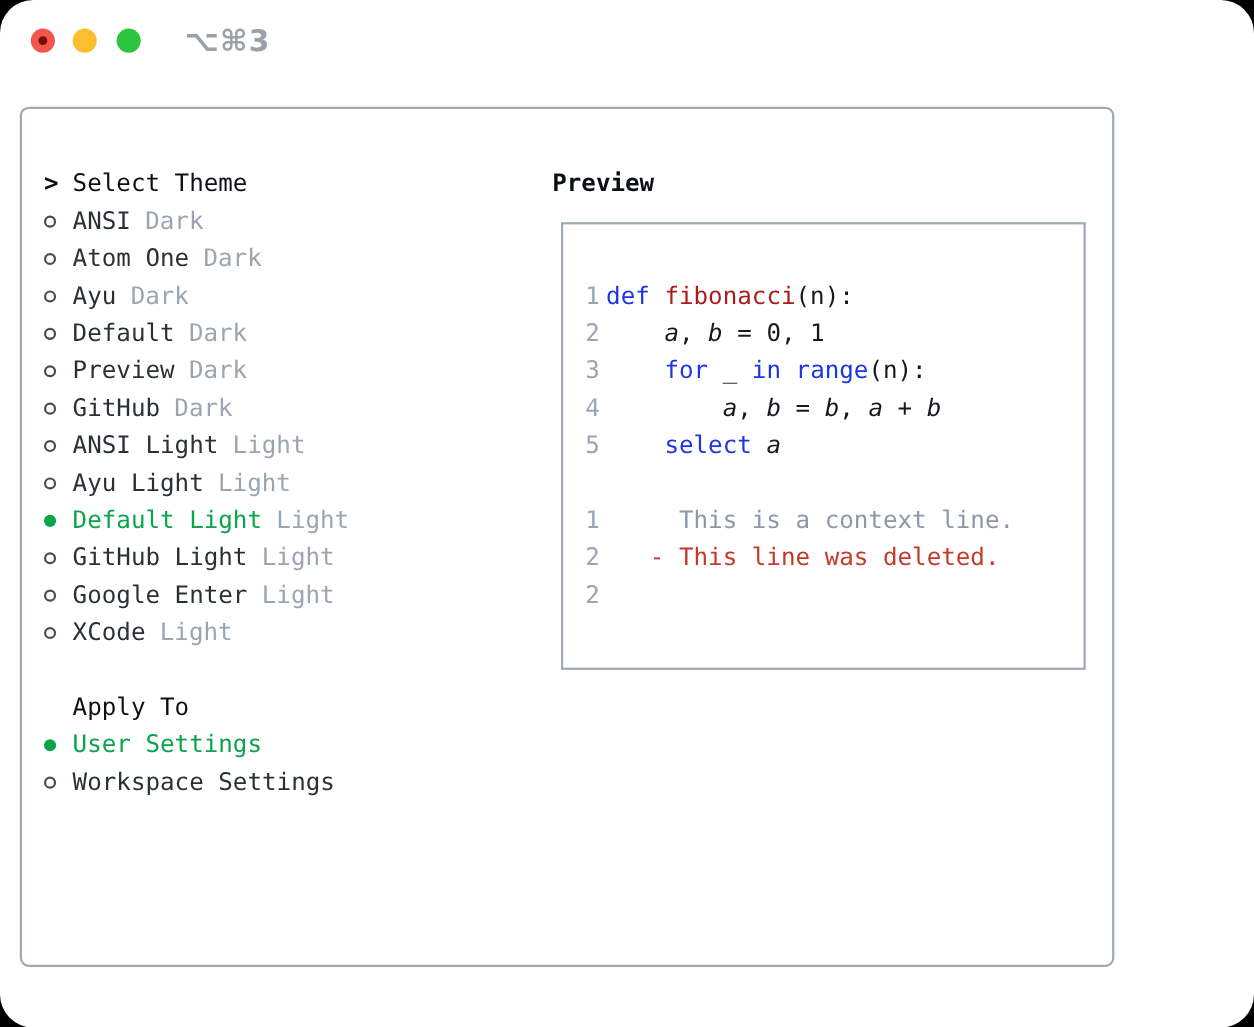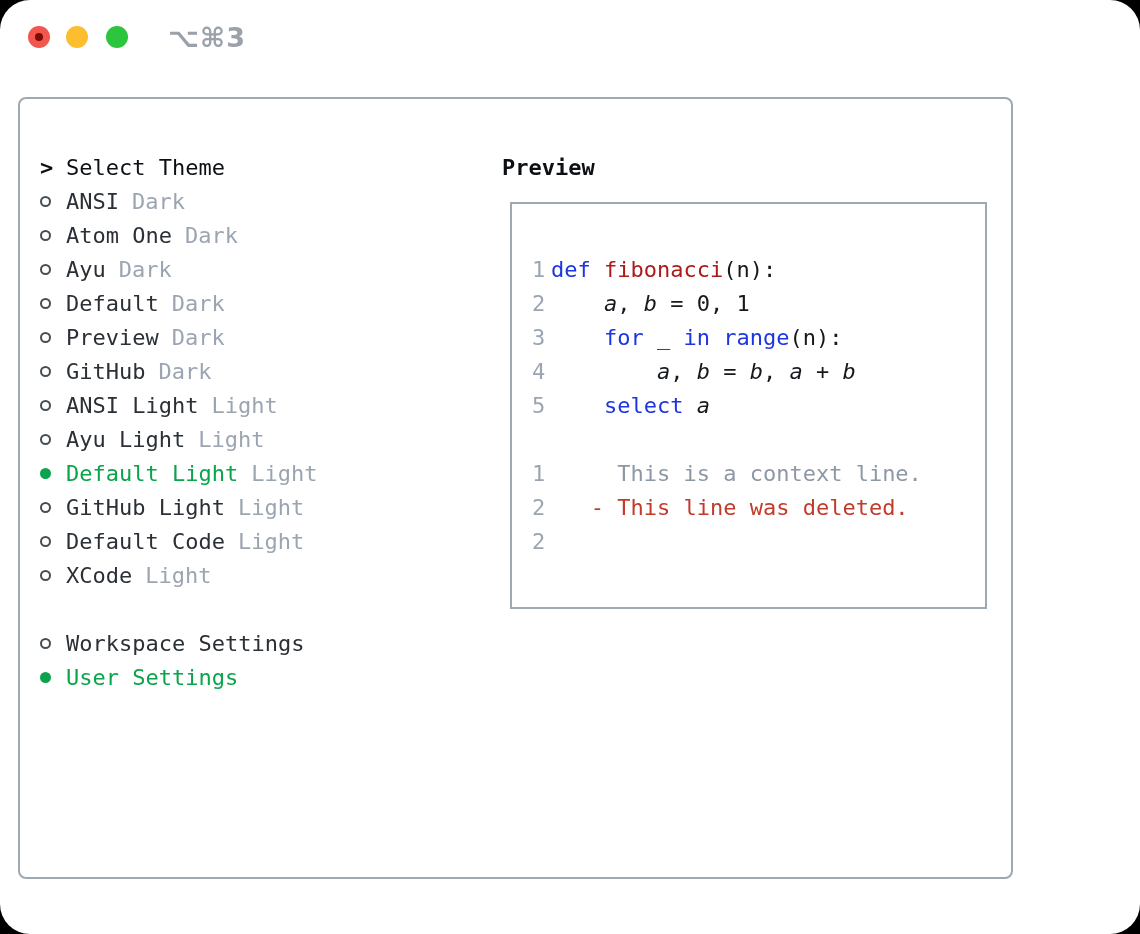--- a/index.html
+++ b/index.html
@@ -114,36 +114,40 @@
       <div class="row item selected">
         <span class="marker"><span class="radio"></span></span>
         <span class="name">Default Light</span><span class="variant">Light</span>
       </div>
       <div class="row item">
         <span class="marker"><span class="radio"></span></span>
         <span class="name">GitHub Light</span><span class="variant">Light</span>
       </div>
       <div class="row item">
         <span class="marker"><span class="radio"></span></span>
-        <span class="name">Default Code</span><span class="variant">Light</span>
+        <span class="name">Google Enter</span><span class="variant">Light</span>
       </div>
       <div class="row item">
         <span class="marker"><span class="radio"></span></span>
         <span class="name">XCode</span><span class="variant">Light</span>
       </div>
 
       <div class="row blank"></div>
 
-      <div class="row item">
-        <span class="marker"><span class="radio"></span></span>
-        <span class="name">Workspace Settings</span>
+      <div class="row">
+        <span class="marker"></span>
+        <span class="section-title">Apply To</span>
       </div>
       <div class="row item selected">
         <span class="marker"><span class="radio"></span></span>
         <span class="name">User Settings</span>
+      </div>
+      <div class="row item">
+        <span class="marker"><span class="radio"></span></span>
+        <span class="name">Workspace Settings</span>
       </div>
 
       <div class="row blank"></div>
 
     </div>
 
     <div class="preview-title">Preview</div>
 
     <div class="preview-box">
       <div class="pline">

